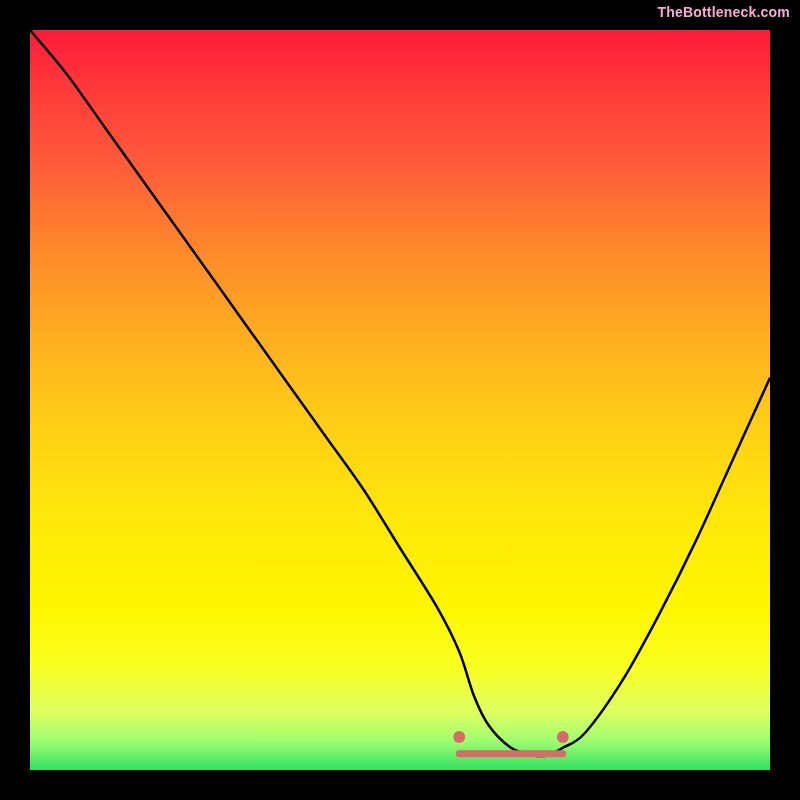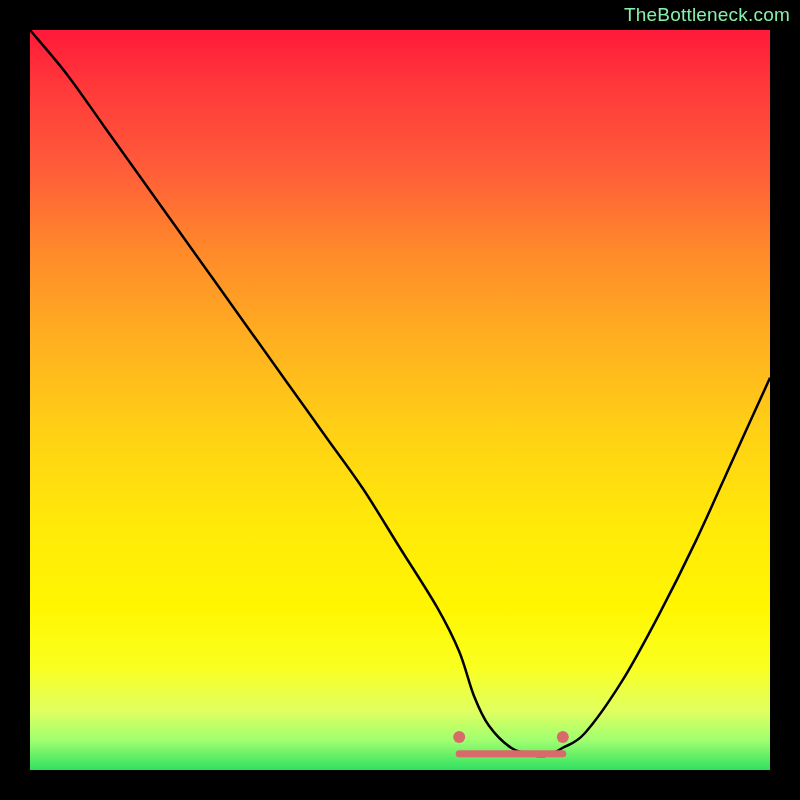--- a/index.html
+++ b/index.html
@@ -8,23 +8,23 @@
     width: 800px;
     height: 800px;
     background: #000;
     position: relative;
     font-family: Arial, sans-serif;
   }
   .attribution {
     position: absolute;
     top: 4px;
     right: 10px;
-    color: #86efac;
-    font-size: 19px;
-    font-weight: normal;
+    color: #f9a8d4;
+    font-size: 14px;
+    font-weight: bold;
     letter-spacing: 0.2px;
   }
   .plot-area {
     position: absolute;
     left: 30px;
     top: 30px;
     width: 740px;
     height: 740px;
     background: linear-gradient(to bottom,
       #ff1a3a 0%,

